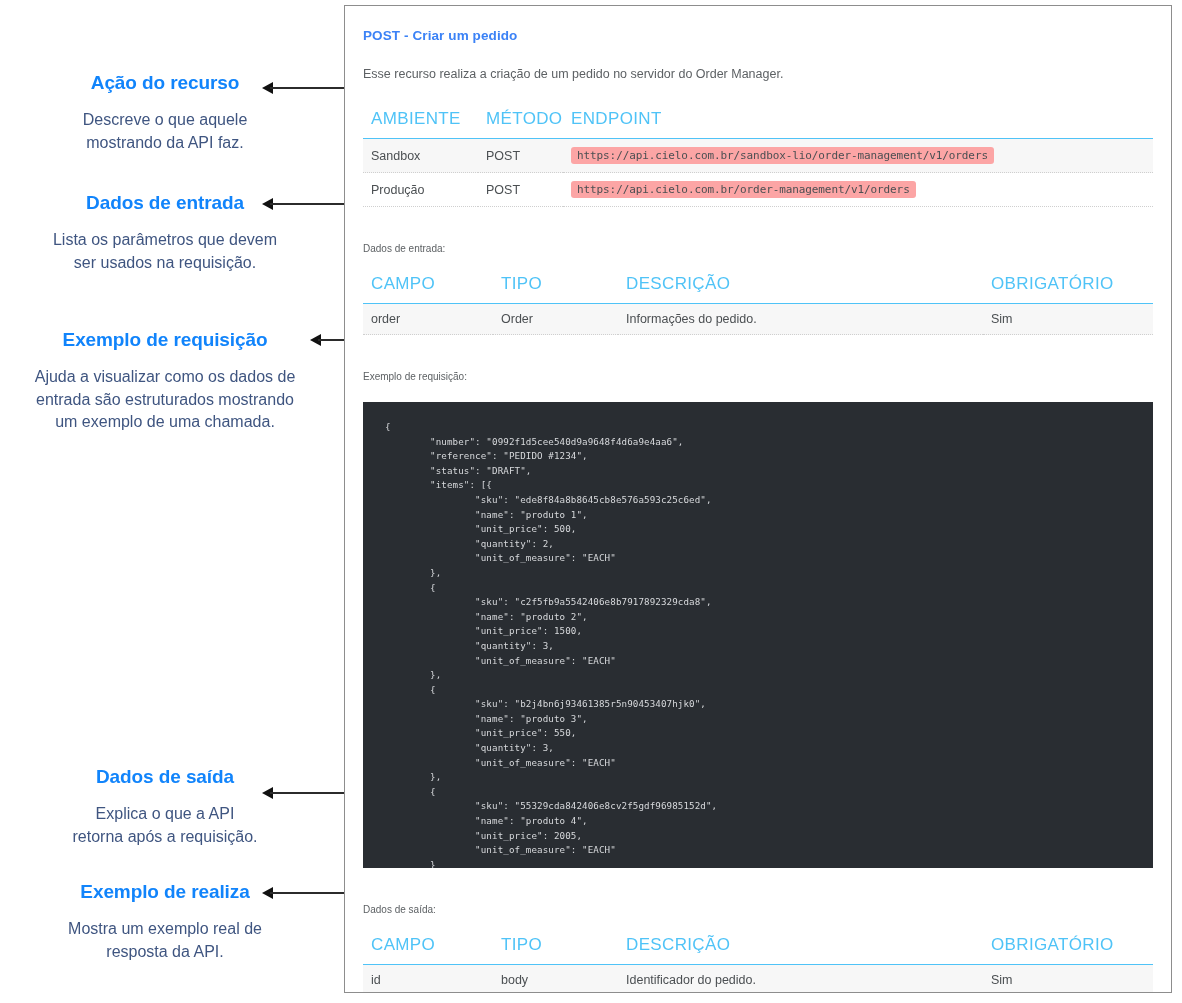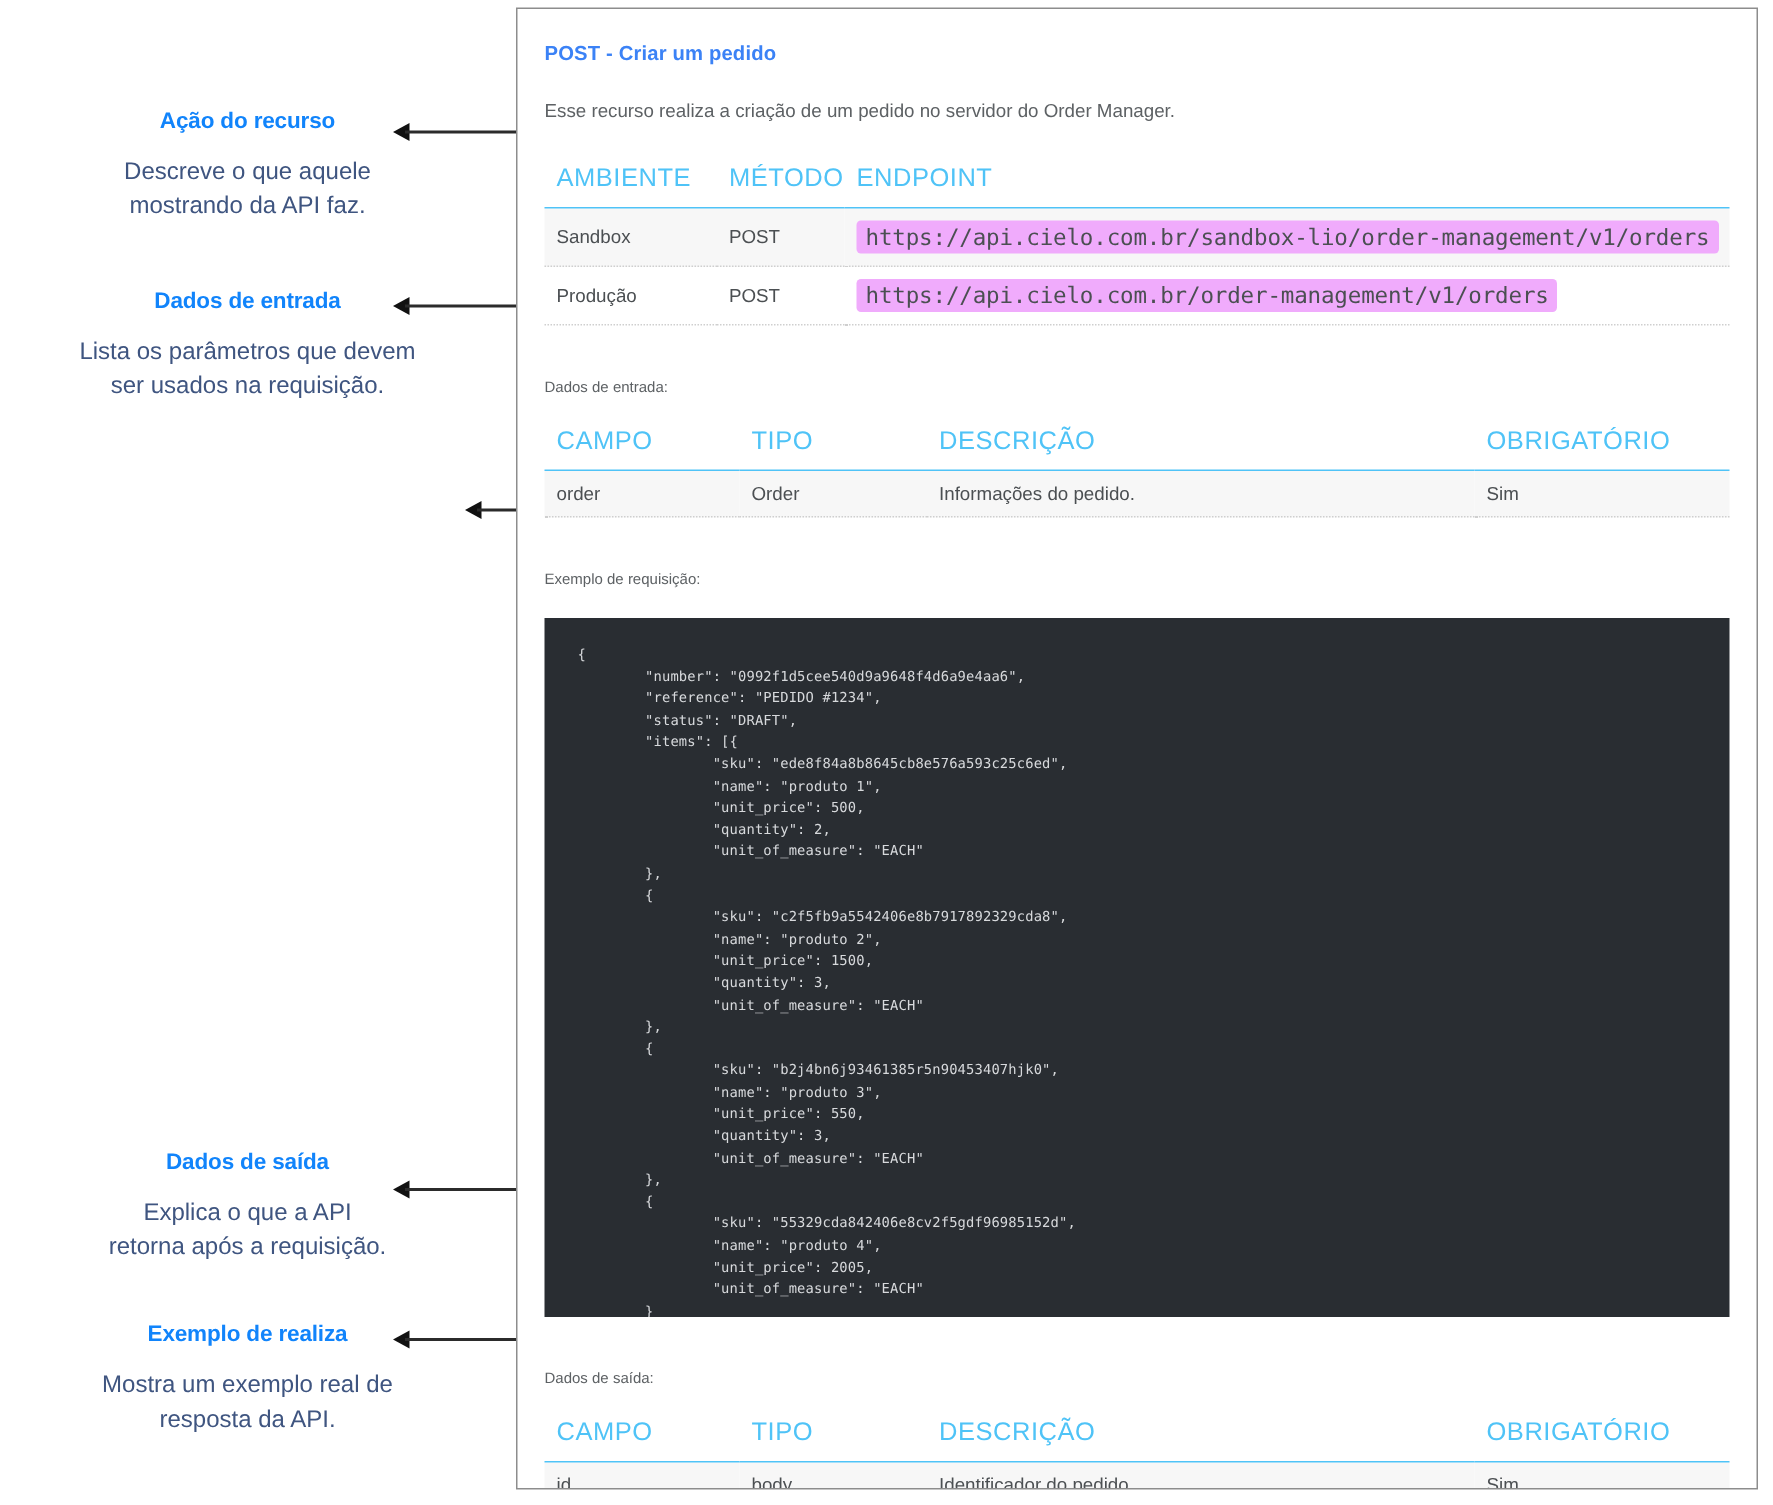--- a/index.html
+++ b/index.html
@@ -25,21 +25,21 @@
   }
   .annot {
     position: absolute;
     width: 330px;
     left: 0;
     text-align: center;
   }
   .annot-title {
     color: #1184fb;
     font-weight: bold;
-    font-size: 15px;
+    font-size: 19px;
     letter-spacing: -0.1px;
     margin: 0 0 14px 0;
     line-height: 1.2;
   }
   .annot-body {
     color: #3f5580;
     font-size: 16px;
     line-height: 1.42;
     margin: 0;
   }
@@ -133,25 +133,25 @@
     vertical-align: middle;
   }
   table.api-table tr.alt td {
     background: #f7f7f7;
   }
   td.link-cell {
     color: #4fc3f7;
   }
   .endpoint-chip {
     display: inline-block;
-    background: #f0abfc;
+    background: #fca5a5;
     border-radius: 3px;
     padding: 2px 6px;
     font-family: "DejaVu Sans Mono", monospace;
-    font-size: 15px;
+    font-size: 11px;
     color: #4b4f52;
     letter-spacing: -0.1px;
   }
 
   
   .code-block {
     background: #292d32;
     color: #d7d9dc;
     font-family: "DejaVu Sans Mono", monospace;
     font-size: 9.2px;
@@ -177,20 +177,26 @@
     <p class="annot-body" style="white-space:pre-line;">Descreve o que aquele
 mostrando da API faz.</p>
   </div>
 
   <div class="annot" style="top:192px;">
     <p class="annot-title">Dados de entrada</p>
     <p class="annot-body" style="white-space:pre-line;">Lista os parâmetros que devem
 ser usados na requisição.</p>
   </div>
 
+  <div class="annot" style="top:329px;">
+    <p class="annot-title">Exemplo de requisição</p>
+    <p class="annot-body" style="white-space:pre-line;">Ajuda a visualizar como os dados de
+entrada são estruturados mostrando
+um exemplo de uma chamada.</p>
+  </div>
 
   <div class="annot" style="top:766px;">
     <p class="annot-title">Dados de saída</p>
     <p class="annot-body" style="white-space:pre-line;">Explica o que a API
 retorna após a requisição.</p>
   </div>
 
   <div class="annot" style="top:881px;">
     <p class="annot-title">Exemplo de realiza</p>
     <p class="annot-body" style="white-space:pre-line;">Mostra um exemplo real de

